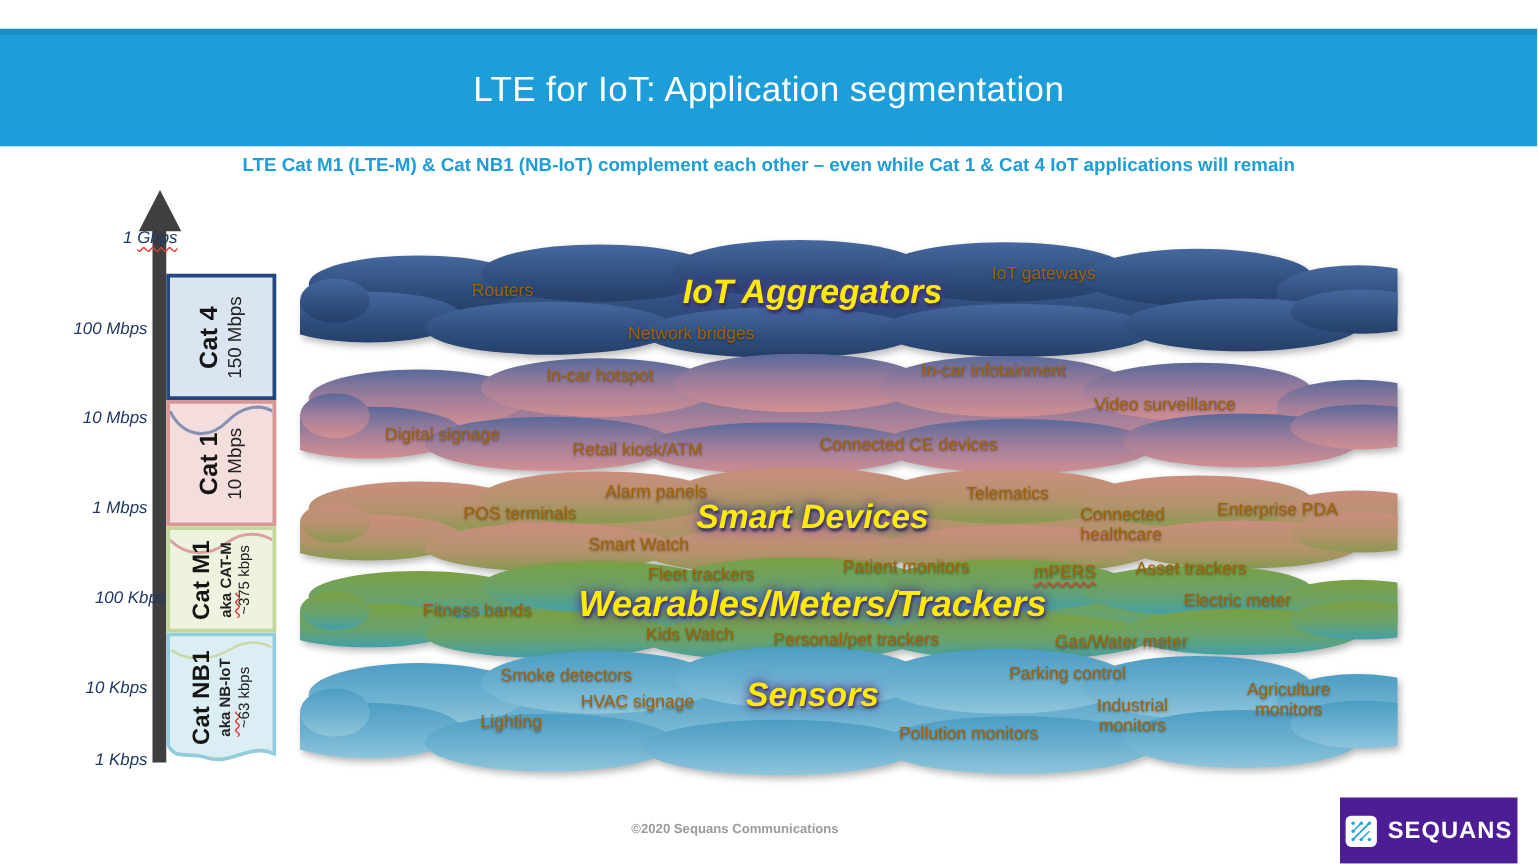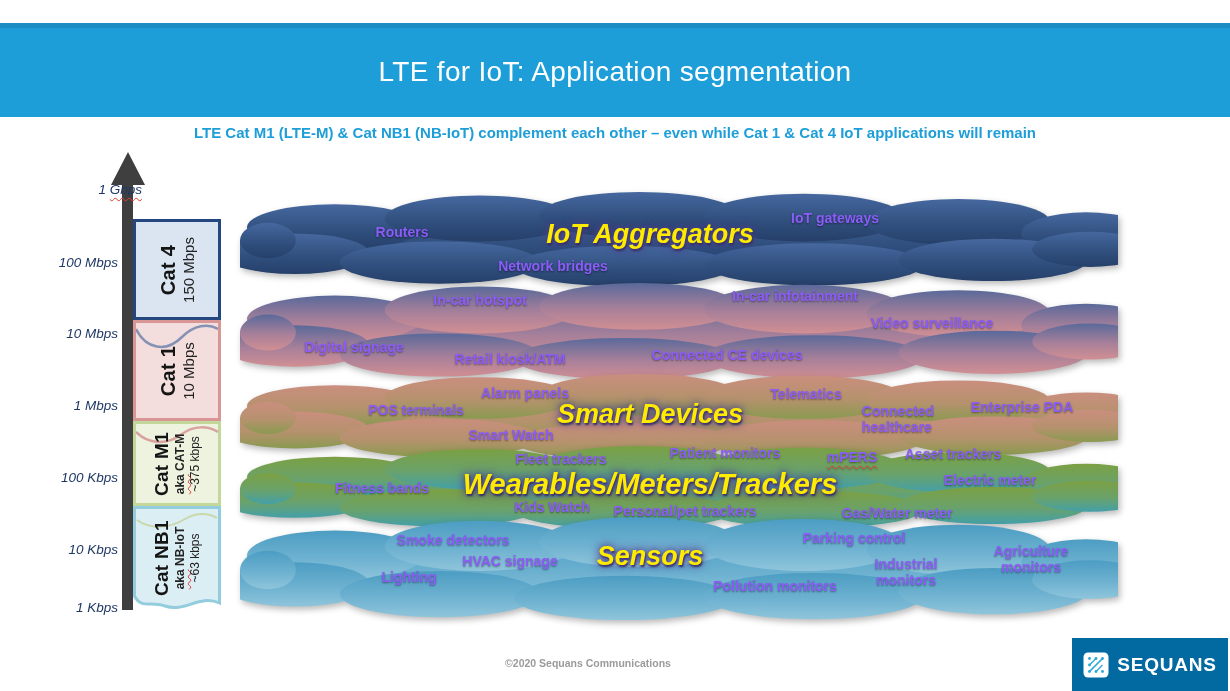--- a/index.html
+++ b/index.html
@@ -38,53 +38,53 @@
   .cat-rate{font-size:13px;color:#222;margin-top:2px;}
 
   
   .cloud-svg{position:absolute;filter:drop-shadow(2px 3px 3px rgba(0,0,0,0.28));}
   #cloud1{left:240px;top:192px;width:878px;height:97px;}
   #cloud2{left:240px;top:283px;width:878px;height:99px;}
   #cloud3{left:240px;top:374px;width:878px;height:88px;}
   #cloud4{left:240px;top:446px;width:878px;height:85px;}
   #cloud5{left:240px;top:517px;width:878px;height:106px;}
   #labels{position:absolute;left:0;top:0;width:100%;height:100%;z-index:10;pointer-events:none;}
-  .cloud-item{position:absolute;transform:translate(-50%,-50%);color:#8b5cf6;font-weight:bold;
+  .cloud-item{position:absolute;transform:translate(-50%,-50%);color:#a16207;font-weight:normal;
         font-size:14px;text-align:center;white-space:pre-line;line-height:1.15;
         text-shadow:0 1px 2px rgba(0,0,0,0.45);}
   .cloud-item.left{text-align:left;}
   .cloud-title{position:absolute;transform:translate(-50%,-50%);color:#ffeb00;font-weight:bold;
         font-style:italic;white-space:nowrap;
         text-shadow:0 0 6px #4a3f8c,0 0 11px #52428f,1px 2px 2px #2c2652;}
 
   
   #footer-note{position:absolute;left:588px;top:657px;transform:translateX(-50%);
         color:#9b9b9b;font-size:10.5px;font-weight:bold;white-space:nowrap;}
-  #logo{position:absolute;left:1072px;top:638px;width:156px;height:53px;background:#0369a1;
+  #logo{position:absolute;left:1072px;top:638px;width:142px;height:53px;background:#4c1d95;
         display:flex;align-items:center;justify-content:center;gap:8px;}
   #logo-text{color:#fff;font-size:19px;font-weight:bold;letter-spacing:0.8px;}
 </style>
 </head>
 <body>
 
 <div id="slide">
 
   <div id="header-bar">
     <div id="page-title">LTE for IoT: Application segmentation</div>
   </div>
   <div id="subtitle">LTE Cat M1 (LTE-M) &amp; Cat NB1 (NB-IoT) complement each other – even while Cat 1 &amp; Cat 4 IoT applications will remain</div>
 
   <div id="axis-arrowhead"></div>
   <div id="axis-line"></div>
   <div id="axis-ticks">
       <div class="tick" style="top: 182px; padding-left: 24px;"><span>1 </span><span class="wavy">Gbps</span></div>
       <div class="tick" style="top: 255px;">100 Mbps</div>
       <div class="tick" style="top: 326px;">10 Mbps</div>
       <div class="tick" style="top: 398px;">1 Mbps</div>
-      <div class="tick" style="top: 470px;">100 Kbps</div>
+      <div class="tick" style="top: 470px; padding-left: 15px;">100 Kbps</div>
       <div class="tick" style="top: 542px;">10 Kbps</div>
       <div class="tick" style="top: 600px;">1 Kbps</div>
     </div>
 
   <svg width="0" height="0" style="position:absolute">
     <defs>
       <g id="cloudshape">
         <ellipse cx="440" cy="55" rx="428" ry="36"></ellipse>
         <ellipse cx="95" cy="40" rx="88" ry="26"></ellipse>
         <ellipse cx="240" cy="30" rx="95" ry="26"></ellipse>

